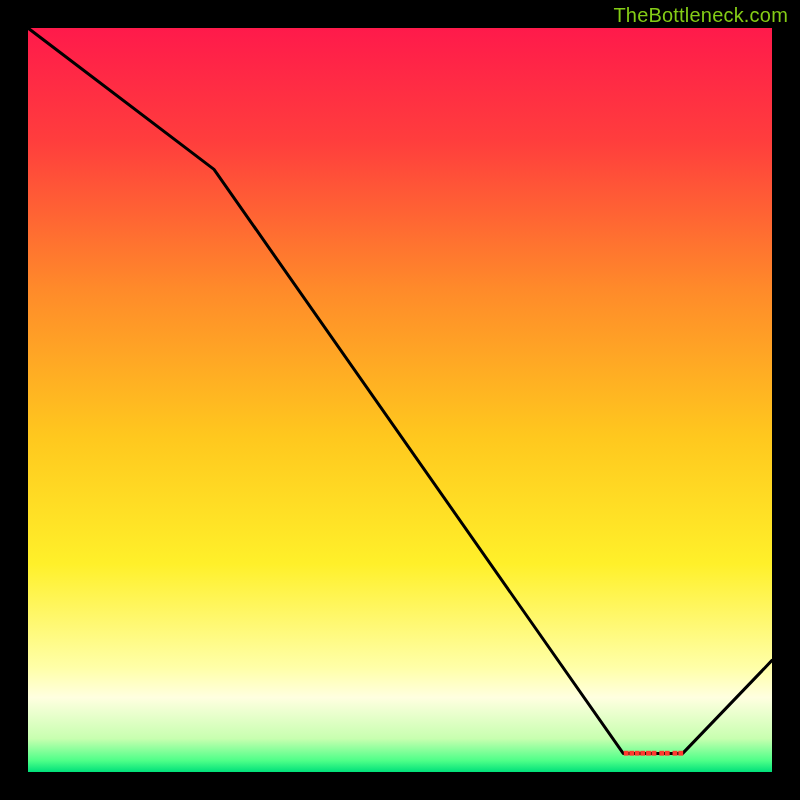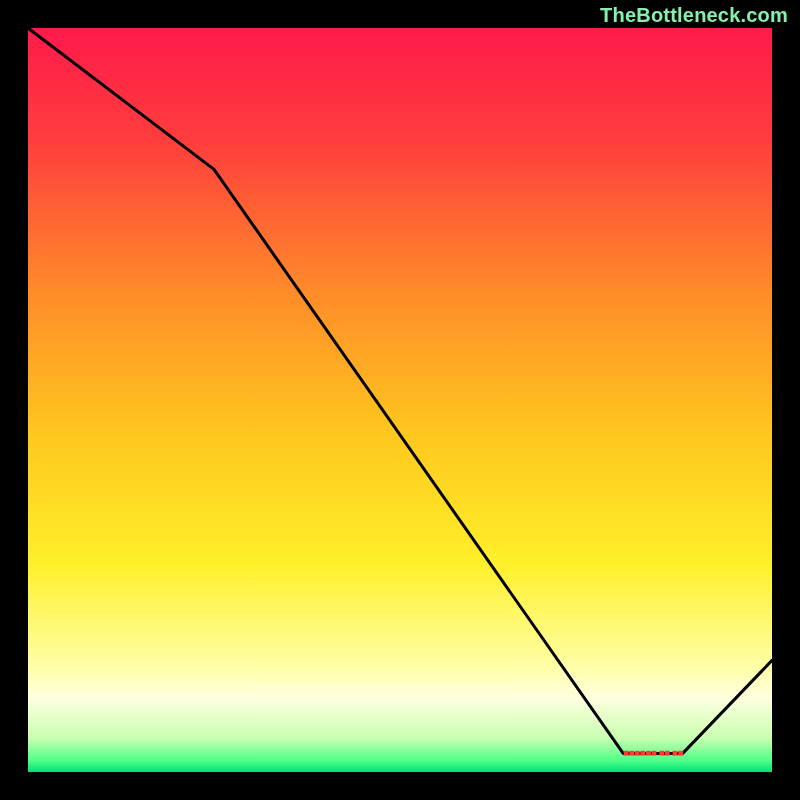--- a/index.html
+++ b/index.html
@@ -8,23 +8,23 @@
     width: 800px;
     height: 800px;
     background: #000;
     font-family: Arial, Helvetica, sans-serif;
     overflow: hidden;
   }
   .watermark {
     position: absolute;
     top: 4px;
     right: 12px;
-    color: #86efac;
+    color: #84cc16;
     font-size: 20px;
-    font-weight: 700;
+    font-weight: 400;
     letter-spacing: 0.2px;
     z-index: 10;
   }
   .frame {
     position: absolute;
     left: 28px;
     top: 28px;
     width: 744px;
     height: 744px;
     background: #000;

